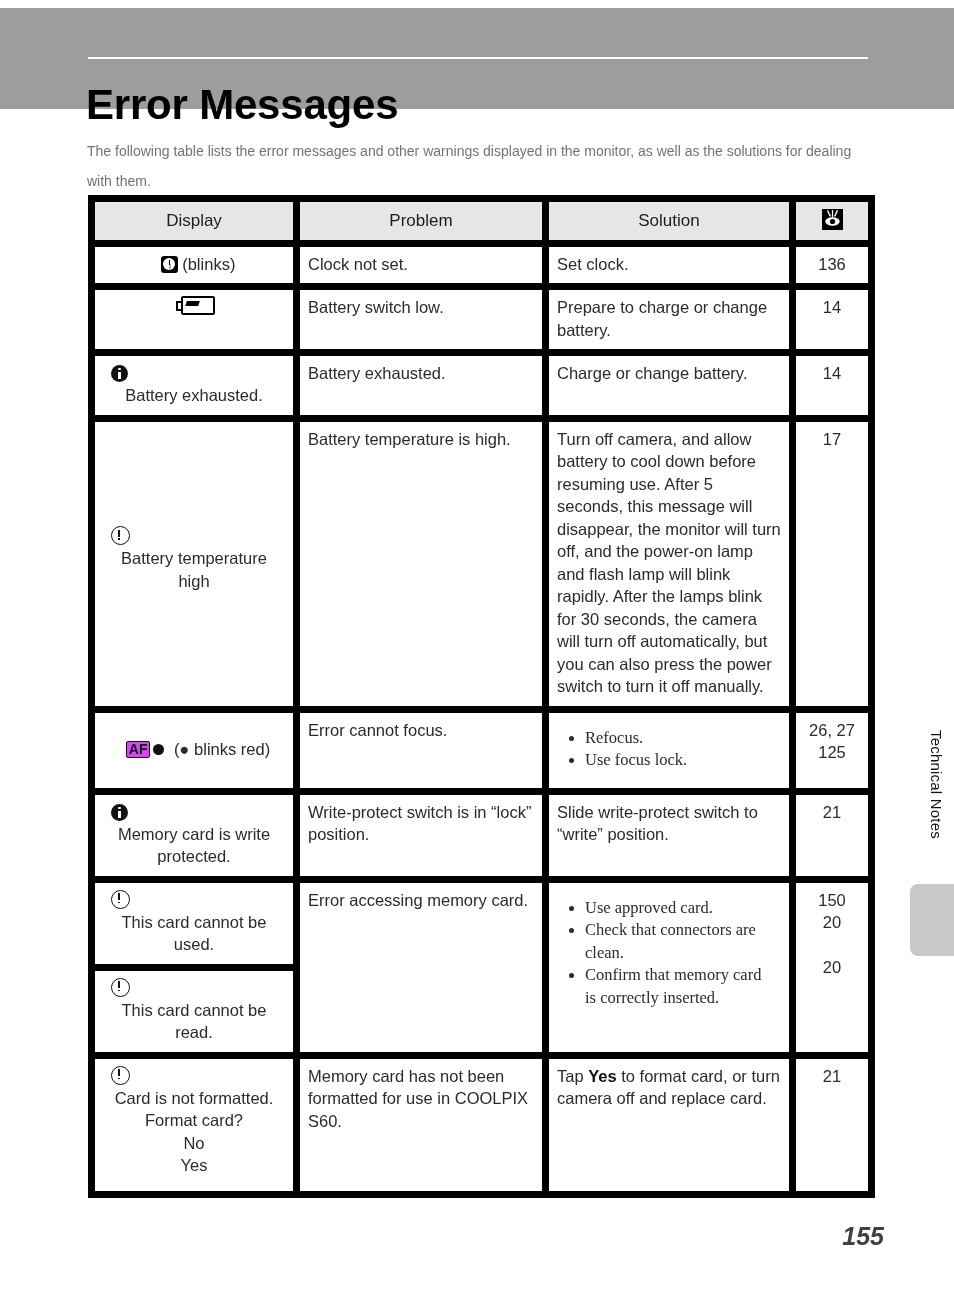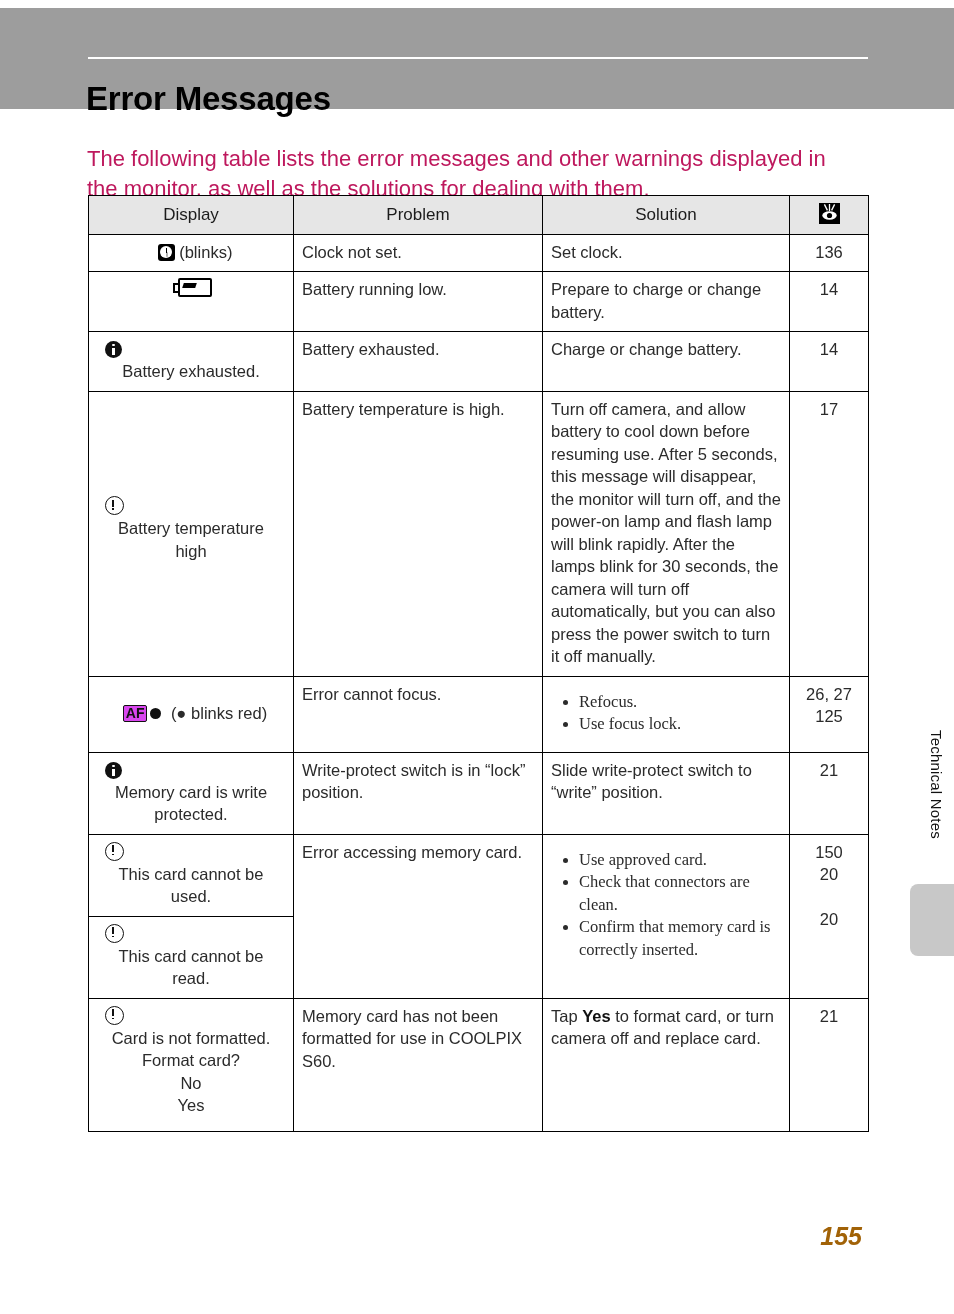--- a/index.html
+++ b/index.html
@@ -31,49 +31,49 @@
     left: 88px;
     top: 49px;
     width: 780px;
     height: 2px;
     background: #ffffff;
   }
   .page-title {
     position: absolute;
     left: 86px;
     top: 57px;
-    font-size: 33px;
+    font-size: 42px;
     font-weight: bold;
     letter-spacing: -0.2px;
     color: #000000;
     line-height: 40px;
   }
 
   
   .intro {
     position: absolute;
     left: 87px;
     top: 122px;
     width: 772px;
-    font-size: 22px;
+    font-size: 14px;
     line-height: 30px;
-    color: #be185d;
+    color: #737373;
   }
 
   
   .err-table {
     position: absolute;
     left: 88px;
     top: 195px;
     width: 780px;
     border-collapse: collapse;
     table-layout: fixed;
   }
   .err-table td, .err-table th {
-    border: 1px solid #000000;
+    border: 7px solid #000000;
     vertical-align: top;
     padding: 6px 8px 8px 8px;
     font-size: 16.5px;
     line-height: 22.5px;
     font-weight: normal;
     color: #2b2b2b;
   }
   .err-table thead th {
     background: #e6e6e6;
     text-align: center;
@@ -303,26 +303,26 @@
     top: 884px;
     width: 44px;
     height: 72px;
     background: #c8c8c8;
     border-radius: 8px 0 0 8px;
   }
 
   
   .folio {
     position: absolute;
-    right: 92px;
+    right: 70px;
     top: 1222px;
     font-size: 25px;
     font-weight: bold;
     font-style: italic;
-    color: #a16207;
+    color: #404040;
   }
 </style>
 </head>
 <body>
 
 <div class="header-band">
   <div class="header-rule"></div>
 </div>
 <h1 class="page-title">Error Messages</h1>
 
@@ -368,21 +368,21 @@
       <td class="cell-solution">Set clock.</td>
       <td class="cell-page">136</td>
     </tr>
 
     <tr>
       <td class="cell-display">
         <span class="icon-row icon-centered">
           <span class="ico-battery"></span>
         </span>
       </td>
-      <td class="cell-problem">Battery running low.</td>
+      <td class="cell-problem">Battery switch low.</td>
       <td class="cell-solution">Prepare to charge or change battery.</td>
       <td class="cell-page">14</td>
     </tr>
 
     <tr>
       <td class="cell-display">
         <span class="icon-row">
           <span class="ico-info"></span>
         </span>
         <span class="msg-lines">

